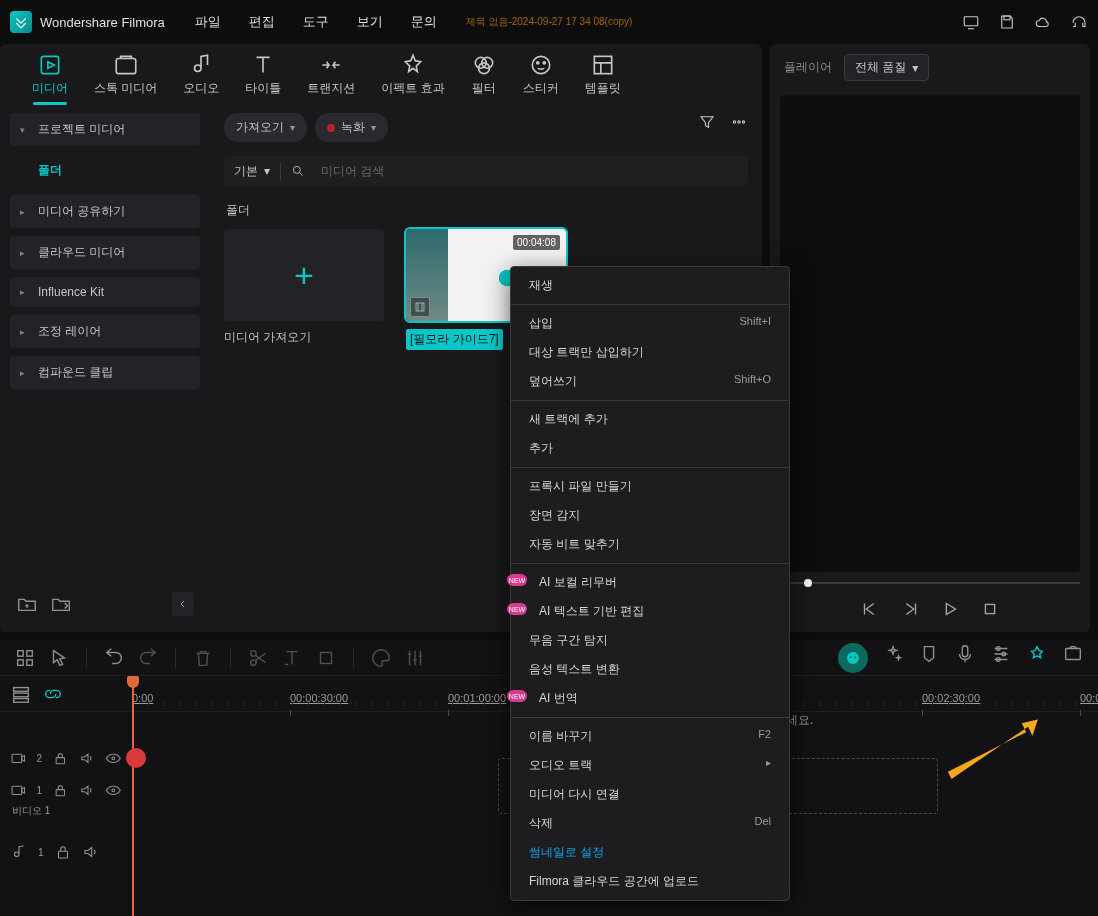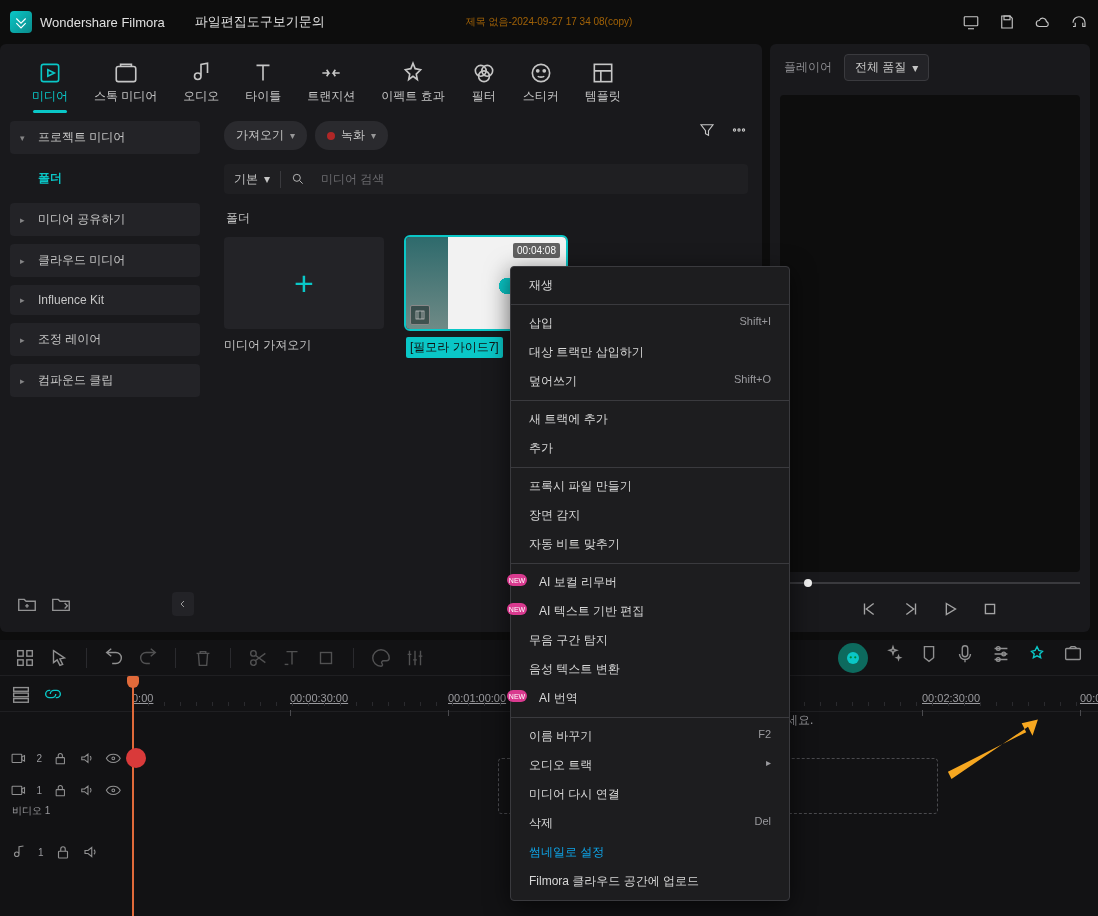--- a/index.html
+++ b/index.html
@@ -3,33 +3,33 @@
 <meta charset="utf-8">
 <style>
 * { margin: 0; padding: 0; box-sizing: border-box; font-family: -apple-system, "Segoe UI", "Malgun Gothic", sans-serif; }
 body { background: #0d0d0d; color: #c6c6c6; width: 1098px; height: 916px; overflow: hidden; position: relative; }
 
 
 .titlebar { height: 44px; display: flex; align-items: center; padding: 0 10px; background: #0d0d0d; }
 .app-logo { width: 22px; height: 22px; background: linear-gradient(135deg,#0ac7c7,#0a8b8b); border-radius: 4px; display: flex; align-items: center; justify-content: center; margin-right: 8px; }
 .app-logo svg { width: 14px; height: 14px; }
 .app-name { font-size: 13px; color: #e0e0e0; margin-right: 30px; }
-.menubar { display: flex; }
+.menubar { display: flex; gap: 28px; }
 .menubar-item { font-size: 13px; color: #e0e0e0; cursor: pointer; }
 .project-title { position: absolute; left: 50%; transform: translateX(-50%); font-size: 10px; color: #a16207; }
 .titlebar-right { margin-left: auto; display: flex; gap: 18px; }
 .tb-icon { width: 18px; height: 18px; display: flex; align-items: center; justify-content: center; cursor: pointer; }
 
 
 .main-area { display: flex; height: 588px; gap: 8px; padding: 0 8px 0 0; }
 .left-pane { width: 762px; background: #19191c; border-radius: 6px; display: flex; flex-direction: column; }
 .right-pane { flex: 1; background: #19191c; border-radius: 6px; display: flex; flex-direction: column; }
 
 
-.tabstrip { display: flex; gap: 14px; padding: 6px 26px 0 26px; margin-top: 8px; }
+.tabstrip { display: flex; gap: 14px; padding: 6px 26px 0 26px; }
 .tab { display: flex; flex-direction: column; align-items: center; gap: 4px; padding: 4px 6px 8px 6px; cursor: pointer; position: relative; }
 .tab.active::after { content: ""; position: absolute; bottom: 0; left: 15%; right: 15%; height: 3px; background: #0ac7c7; border-radius: 2px; }
 .tab-icon { width: 26px; height: 22px; display: flex; align-items: center; justify-content: center; }
 .tab-label { font-size: 12px; color: #c6c6c6; white-space: nowrap; }
 .tab.active .tab-label { color: #0ac7c7; }
 .tab.active .tab-icon svg { stroke: #0ac7c7; }
 
 
 .left-body { display: flex; flex: 1; min-height: 0; }
 .side-col { width: 210px; padding: 8px 10px; display: flex; flex-direction: column; gap: 8px; }

